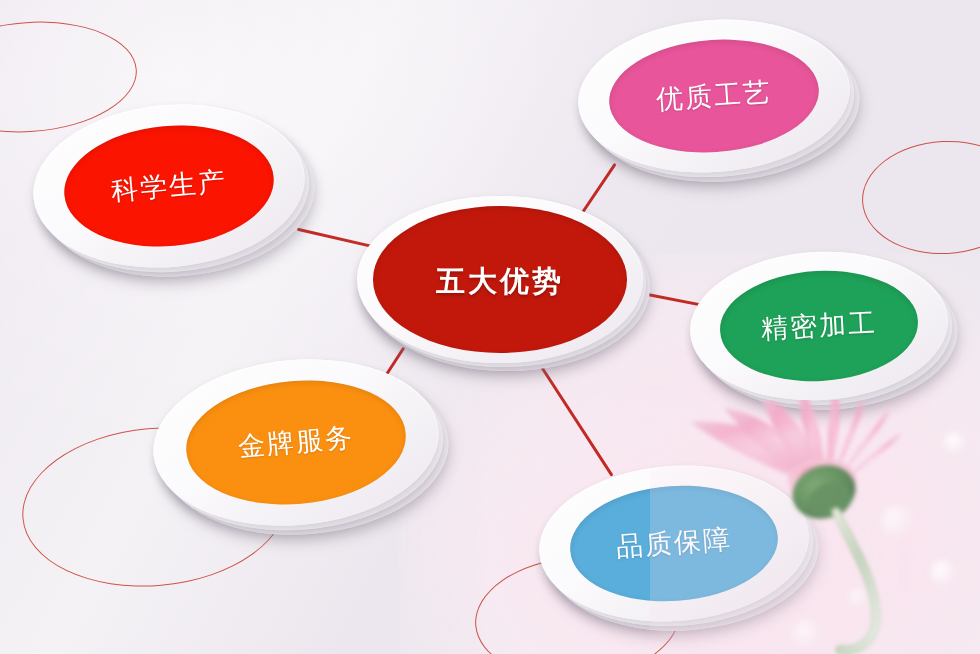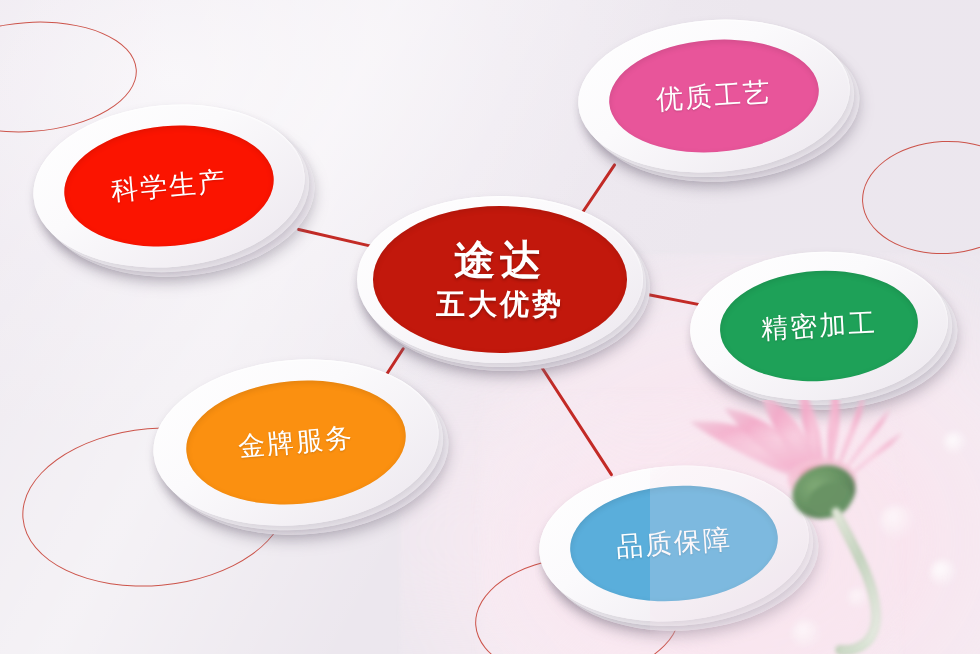--- a/index.html
+++ b/index.html
@@ -232,21 +232,20 @@
     <div class="disc" style="background:#fb9010;">
       <span class="label">金牌服务</span>
     </div>
   </div>
 
   <div class="node" id="node-center" style="left:357px; top:196px; width:286px; height:167px;">
     <div class="plate-back"></div>
     <div class="plate-mid"></div>
     <div class="plate-front"></div>
     <div class="disc" style="background:#c2180c;">
-      <span class="label-main">途达</span>
       <span class="label-sub">五大优势</span>
     </div>
   </div>
 
   <svg id="flower" width="330" height="254" viewBox="0 0 330 254" style="left:650px; top:400px;">
     <defs>
       <radialGradient id="petalG" cx="55%" cy="45%" r="65%">
         <stop offset="0%" stop-color="#f8c6da"></stop>
         <stop offset="55%" stop-color="#f3a8c7"></stop>
         <stop offset="100%" stop-color="#efc4d7"></stop>

